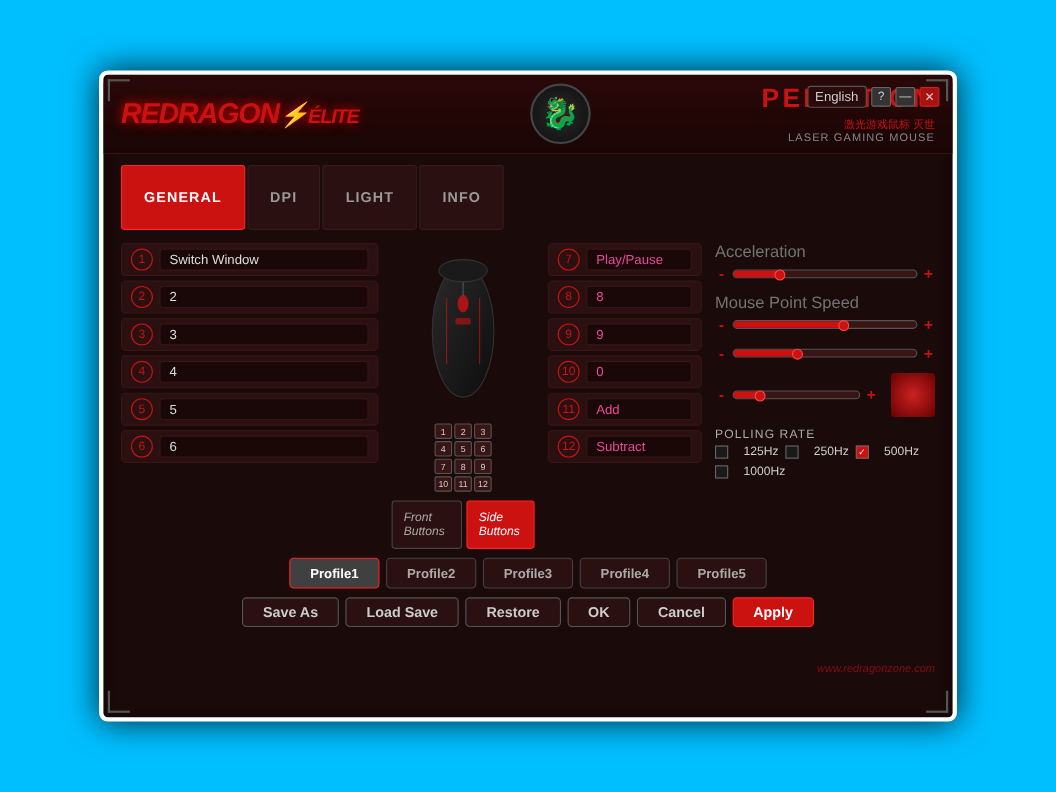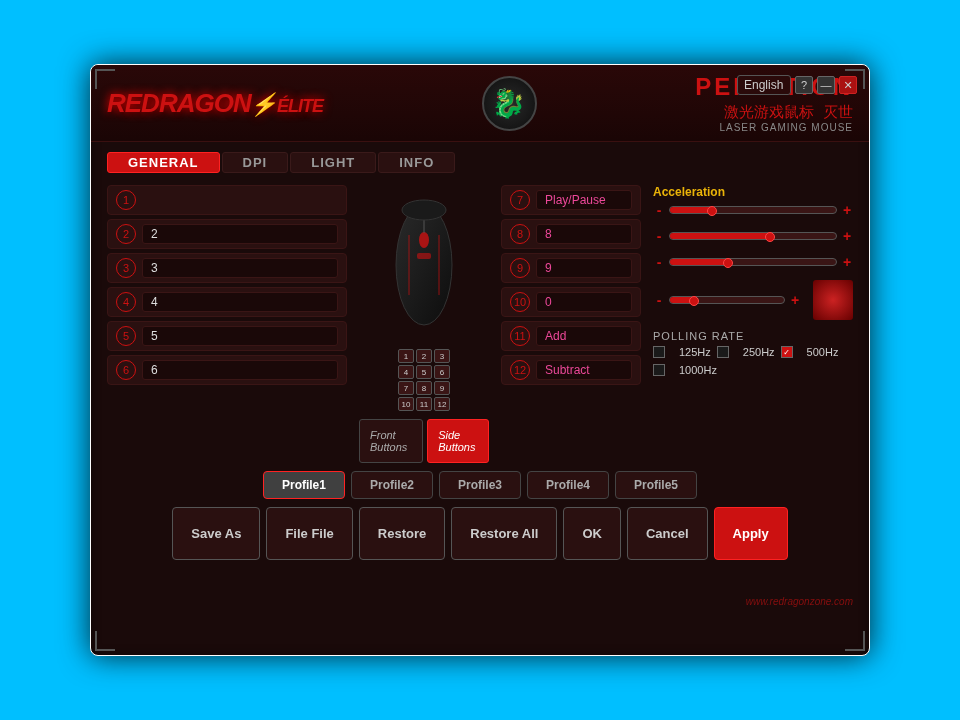--- a/index.html
+++ b/index.html
@@ -5,21 +5,21 @@
     * { box-sizing: border-box; margin: 0; padding: 0; }
     body {
       width: 960px; height: 720px; overflow: hidden;
       background: #00bfff;
       font-family: Arial, sans-serif;
       display: flex; align-items: center; justify-content: center;
     }
     .app-window {
       width: 780px; height: 592px;
       background: #1a0a0a;
-      border: 1px solid #ffffff;
+      border: 4px solid #ffffff;
       border-radius: 8px;
       position: relative;
       box-shadow: 0 0 30px rgba(0,0,0,0.8), inset 0 0 10px rgba(0,0,0,0.5);
     }
     
     .corner {
       position: absolute;
       width: 20px; height: 20px;
       border-color: #555;
       border-style: solid;
@@ -83,21 +83,21 @@
     .content {
       padding: 10px 16px;
       flex: 1;
     }
 
     
     .tabs {
       display: flex; gap: 2px; margin-bottom: 12px;
     }
     .tab {
-      padding: 2px 20px;
+      padding: 21px 20px;
       background: #2a1010;
       color: #999; font-size: 13px; font-weight: bold;
       border: 1px solid #3a1a1a;
       cursor: pointer; border-radius: 3px;
       letter-spacing: 1px;
     }
     .tab.active {
       background: #cc1111; color: #fff;
       border-color: #ff2222;
     }
@@ -174,21 +174,21 @@
       padding: 2px 8px; border-radius: 3px; flex: 1;
     }
 
     
     .settings-panel {
       width: 200px;
       display: flex; flex-direction: column; gap: 10px;
     }
     .setting-item { }
     .setting-label {
-      color: #eab308; font-size: 12px; font-weight: bold;
+      color: #737373; font-size: 15px; font-weight: normal;
       margin-bottom: 3px;
     }
     .slider-row {
       display: flex; align-items: center; gap: 4px;
     }
     .slider-minus, .slider-plus {
       color: #cc1111; font-size: 14px; font-weight: bold;
       cursor: pointer; width: 12px; text-align: center;
     }
     .slider-track {
@@ -247,31 +247,31 @@
     .profile-btn.active {
       background: #404040; color: #fff; border-color: #ff2222;
     }
 
     
     .bottom-row {
       display: flex; gap: 6px; justify-content: center;
       margin-top: 6px;
     }
     .action-btn {
-      padding: 18px 18px; font-size: 13px;
+      padding: 5px 18px; font-size: 13px;
       background: #2a1010; color: #ccc;
       border: 1px solid #555; border-radius: 4px; cursor: pointer;
       font-weight: bold;
     }
     .action-btn.primary {
       background: #cc1111; color: #fff; border-color: #ff2222;
     }
 
     .watermark {
-      position: absolute; bottom: 48px; right: 16px;
+      position: absolute; bottom: 38px; right: 16px;
       color: #cc1111; font-size: 10px; opacity: 0.6;
       font-style: italic;
     }
   </style>
 </head>
 <body>
 
 <div class="app-window">
 
   <div class="corner tl"></div>
@@ -279,21 +279,21 @@
   <div class="corner bl"></div>
   <div class="corner br"></div>
 
   <div class="header">
     <div class="logo">
       <span style="color:#cc1111">REDRAGON</span><span class="lightning" style="color:#ff6600">⚡</span><span style="color:#cc1111; font-size:18px">ÉLITE</span>
     </div>
     <div class="dragon-logo">🐉</div>
     <div class="product-name">
       <div class="main">PERDITION</div>
-      <div class="chinese" style="font-size:15px; margin-top:2px; color:#cc1111;font-family:Liberation Mono, monospace;">激光游戏鼠标 灭世</div>
+      <div class="chinese" style="font-size:10px; margin-top:2px; color:#cc1111;">激光游戏鼠标 灭世</div>
       <div class="sub">LASER GAMING MOUSE</div>
     </div>
   </div>
 
   <div class="window-controls">
     <select class="lang-select">
       <option>English</option>
       <option>中文</option>
     </select>
     <div class="win-btn">?</div>
@@ -308,20 +308,21 @@
       <div class="tab">DPI</div>
       <div class="tab">LIGHT</div>
       <div class="tab">INFO</div>
     </div>
 
     <div class="main-area">
 
       <div class="left-panel">
         <div class="btn-row">
           <div class="btn-num">1</div>
+          <div class="btn-label">Switch Window</div>
         </div>
         <div class="btn-row">
           <div class="btn-num">2</div>
           <div class="btn-label">2</div>
         </div>
         <div class="btn-row">
           <div class="btn-num">3</div>
           <div class="btn-label">3</div>
         </div>
         <div class="btn-row">
@@ -418,20 +419,21 @@
             <div class="slider-minus">-</div>
             <div class="slider-track">
               <div class="slider-fill" style="width:25%"></div>
               <div class="slider-thumb" style="left:22%"></div>
             </div>
             <div class="slider-plus">+</div>
           </div>
         </div>
 
         <div class="setting-item">
+          <div class="setting-label">Mouse Point Speed</div>
           <div class="slider-row">
             <div class="slider-minus">-</div>
             <div class="slider-track">
               <div class="slider-fill" style="width:60%"></div>
               <div class="slider-thumb" style="left:57%"></div>
             </div>
             <div class="slider-plus">+</div>
           </div>
         </div>
 
@@ -488,23 +490,22 @@
     <div class="profiles-row">
       <div class="profile-btn active">Profile1</div>
       <div class="profile-btn">Profile2</div>
       <div class="profile-btn">Profile3</div>
       <div class="profile-btn">Profile4</div>
       <div class="profile-btn">Profile5</div>
     </div>
 
     <div class="bottom-row">
       <div class="action-btn">Save As</div>
-      <div class="action-btn">File File</div>
+      <div class="action-btn">Load Save</div>
       <div class="action-btn">Restore</div>
-      <div class="action-btn">Restore All</div>
       <div class="action-btn">OK</div>
       <div class="action-btn">Cancel</div>
       <div class="action-btn primary">Apply</div>
     </div>
 
   </div>
 
   <div class="watermark">www.redragonzone.com</div>
 </div>
 

